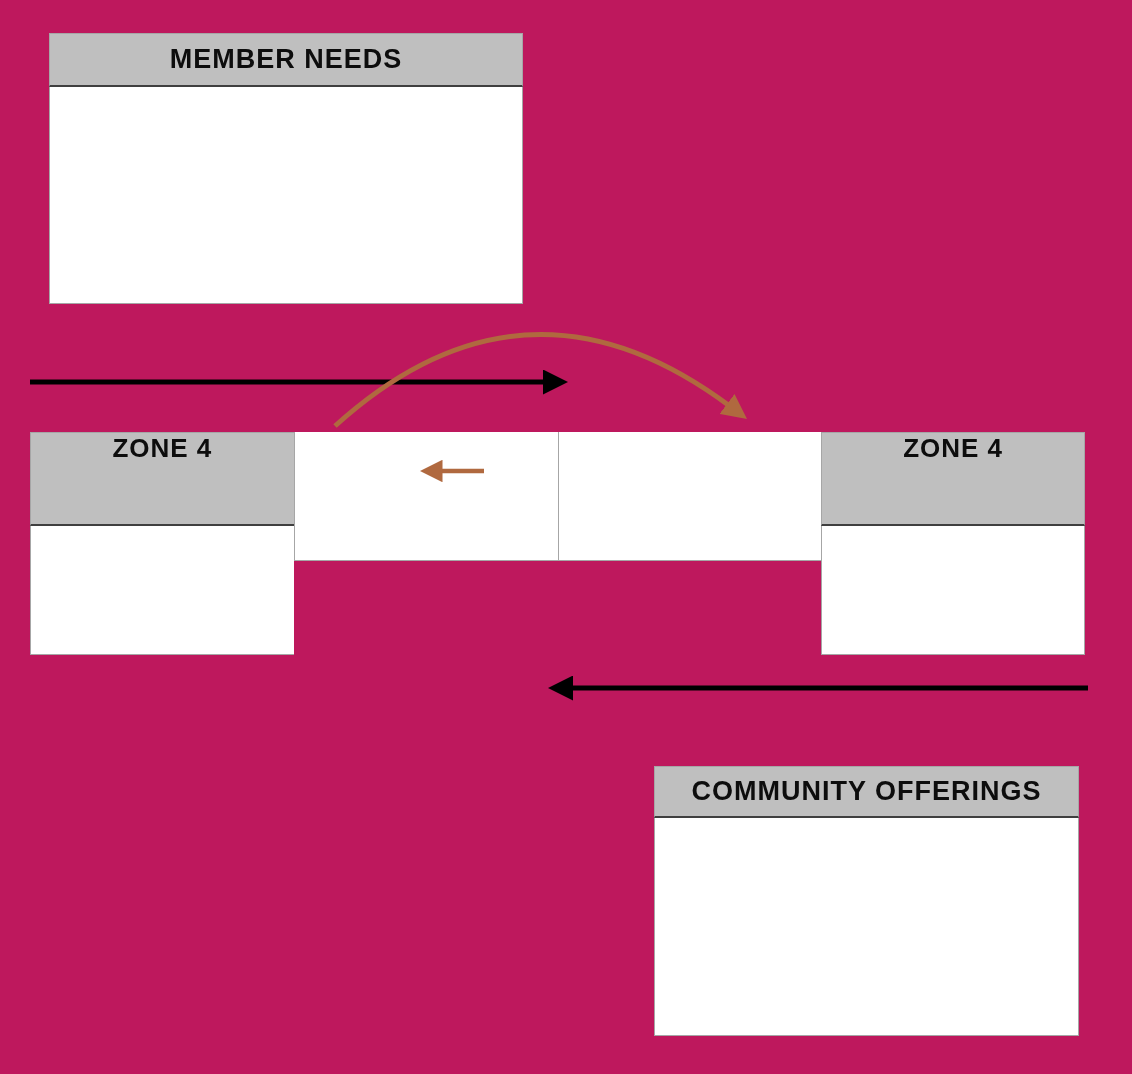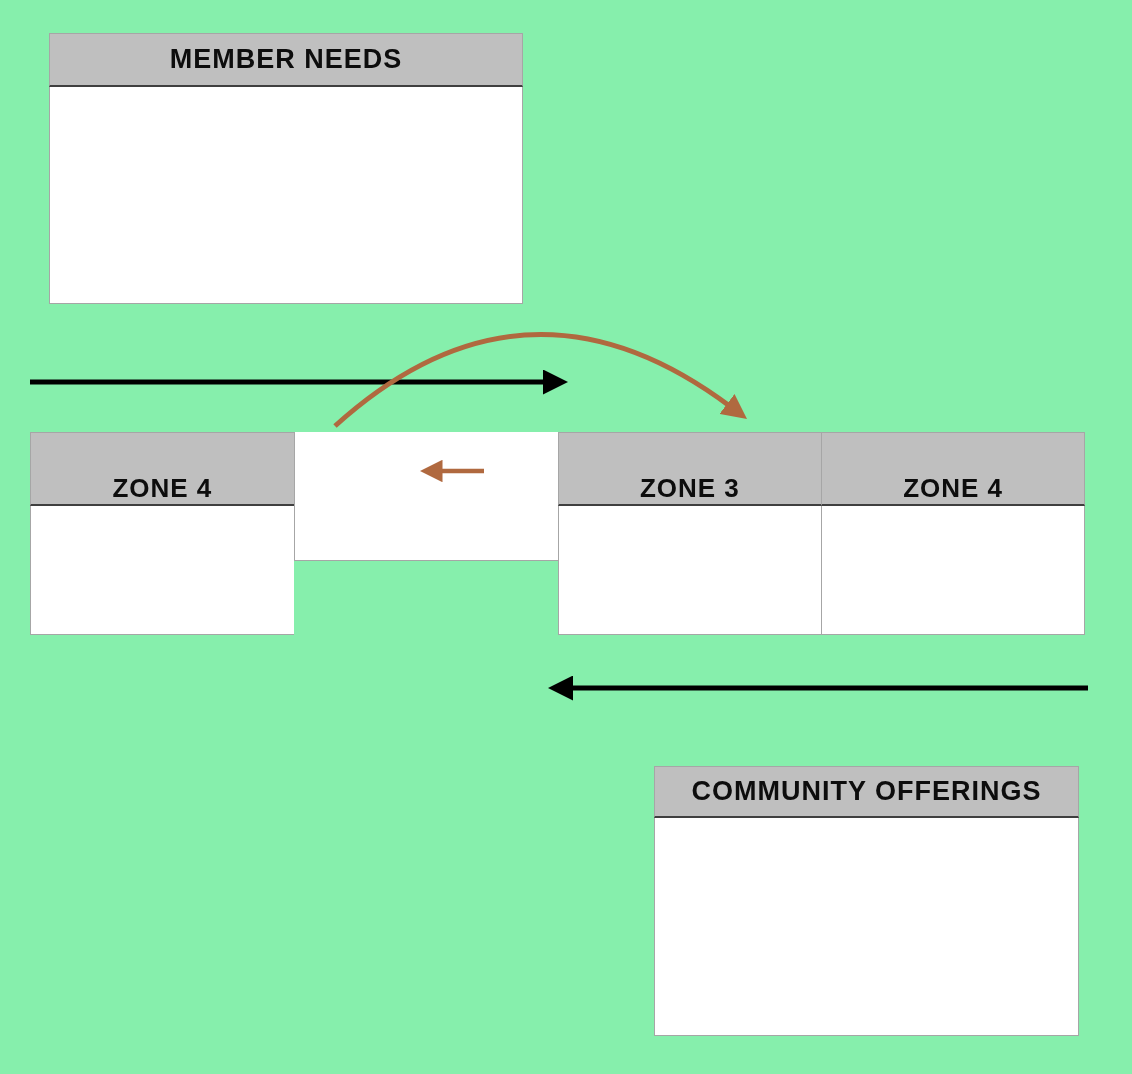--- a/index.html
+++ b/index.html
@@ -5,21 +5,21 @@
   html, body {
     margin: 0;
     padding: 0;
     background: #ffffff;
     font-family: "Liberation Sans", sans-serif;
   }
   .canvas {
     position: relative;
     width: 1132px;
     height: 1074px;
-    background: #86efac;
+    background: #be185d;
     overflow: hidden;
   }
 
   
   .titled-box {
     position: absolute;
     box-sizing: border-box;
   }
   .titled-box .box-header {
     box-sizing: border-box;
@@ -64,23 +64,23 @@
     flex-direction: row;
   }
   .zone-col {
     flex: 1 1 0;
     display: flex;
     flex-direction: column;
     min-width: 0;
   }
   .zone-header {
     box-sizing: border-box;
-    height: 74px;
+    height: 94px;
     display: flex;
-    align-items: flex-end;
+    align-items: flex-start;
     justify-content: center;
     background: var(--header-fill, #bfbfbf);
     border-top: 1px solid var(--border, #a6a6a6);
     border-left: 1px solid var(--border, #a6a6a6);
     border-bottom: 2px solid var(--header-underline, #3f3f3f);
   }
   .zone-col:last-child .zone-header { border-right: 1px solid var(--border, #a6a6a6); }
   .zone-label {
     font-weight: bold;
     font-size: 26px;
@@ -136,23 +136,20 @@
     <div class="zone-col">
       <div class="zone-header">
         <span class="zone-label">ZONE 4</span>
       </div>
       <div class="zone-body"></div>
     </div>
     <div class="zone-col">
       <div class="zone-body"></div>
     </div>
     <div class="zone-col">
-      <div class="zone-header">
-        <span class="zone-label">ZONE 3</span>
-      </div>
       <div class="zone-body"></div>
     </div>
     <div class="zone-col">
       <div class="zone-header">
         <span class="zone-label">ZONE 4</span>
       </div>
       <div class="zone-body"></div>
     </div>
   </div>
 

